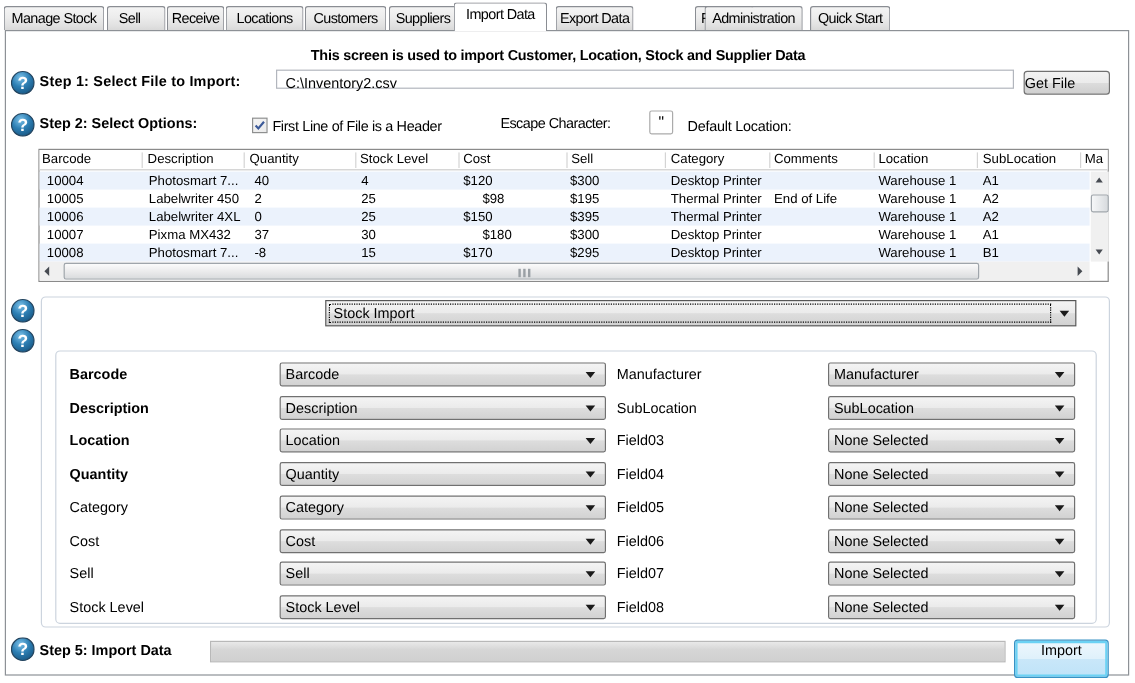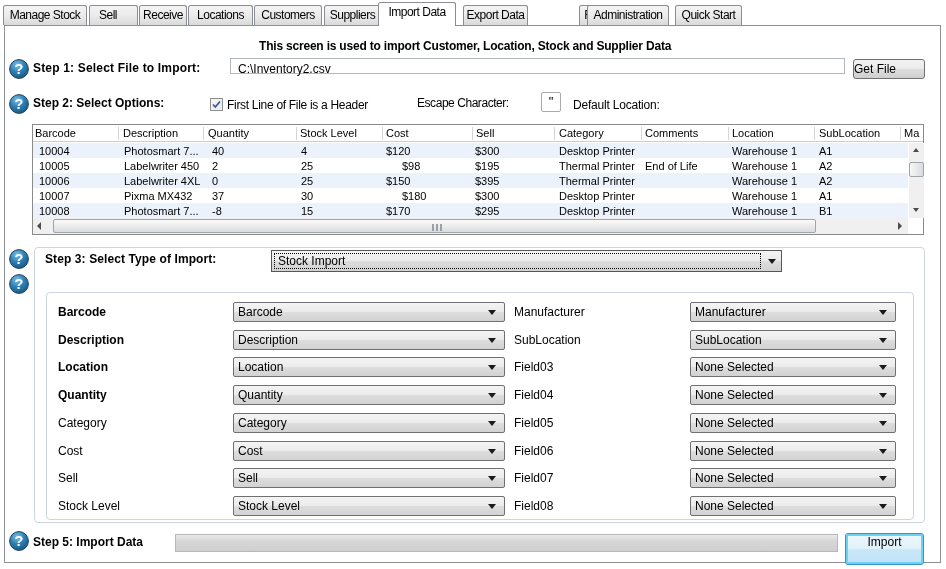--- a/index.html
+++ b/index.html
@@ -213,22 +213,21 @@
       </div>
     </div>
 
   
   <div style="position:absolute;left:34px;top:247px;width:891px;height:276px;border:1px solid #ccd4de;border-radius:4px;"></div>
 
   
   <svg class="qicon" style="left:9px;top:249px;">
       <use href="#q"></use>
     </svg>
-  <div class="lbl b" style="left:45px;top:252px;letter-spacing:0.1px;">Step 3: Select Type of Import:</div>
-  <div class="combo" style="left:271px;top:250px;width:511px;height:22px;border-color:#565656;border-radius:0;">
+  <div class="combo" style="left:271px;top:250px;width:626px;height:22px;border-color:#565656;border-radius:0;">
     <div style="position:absolute;left:2px;top:2px;right:20px;bottom:2px;border:1px dotted #000;"></div>
     <span class="ct" style="left:6px;">Stock Import</span>
       <span class="arr" style="right:5px;"></span>
   </div>
 
   
   <svg class="qicon" style="left:9px;top:274px;">
       <use href="#q"></use>
     </svg>
   <div class="panel" id="panel">

